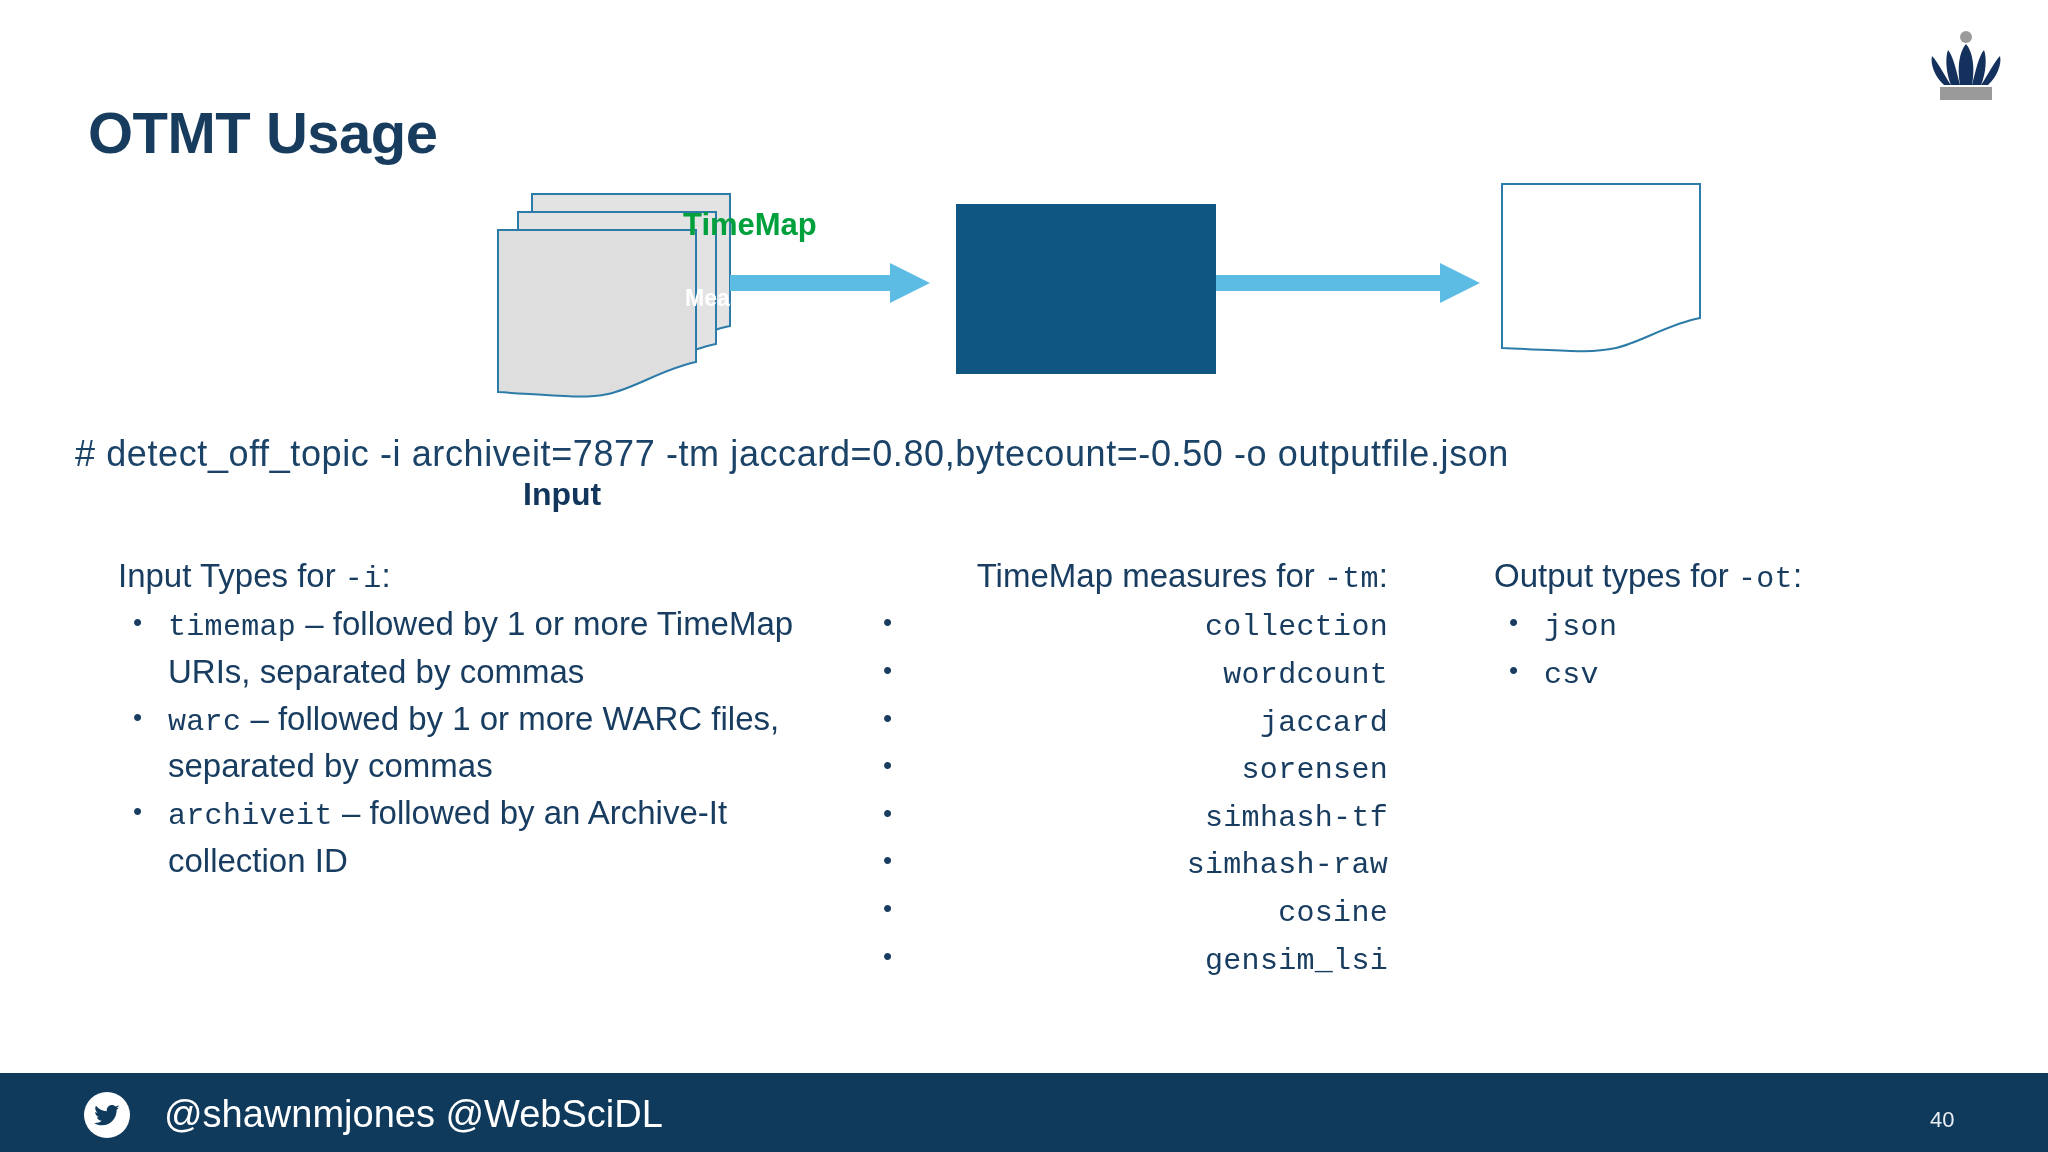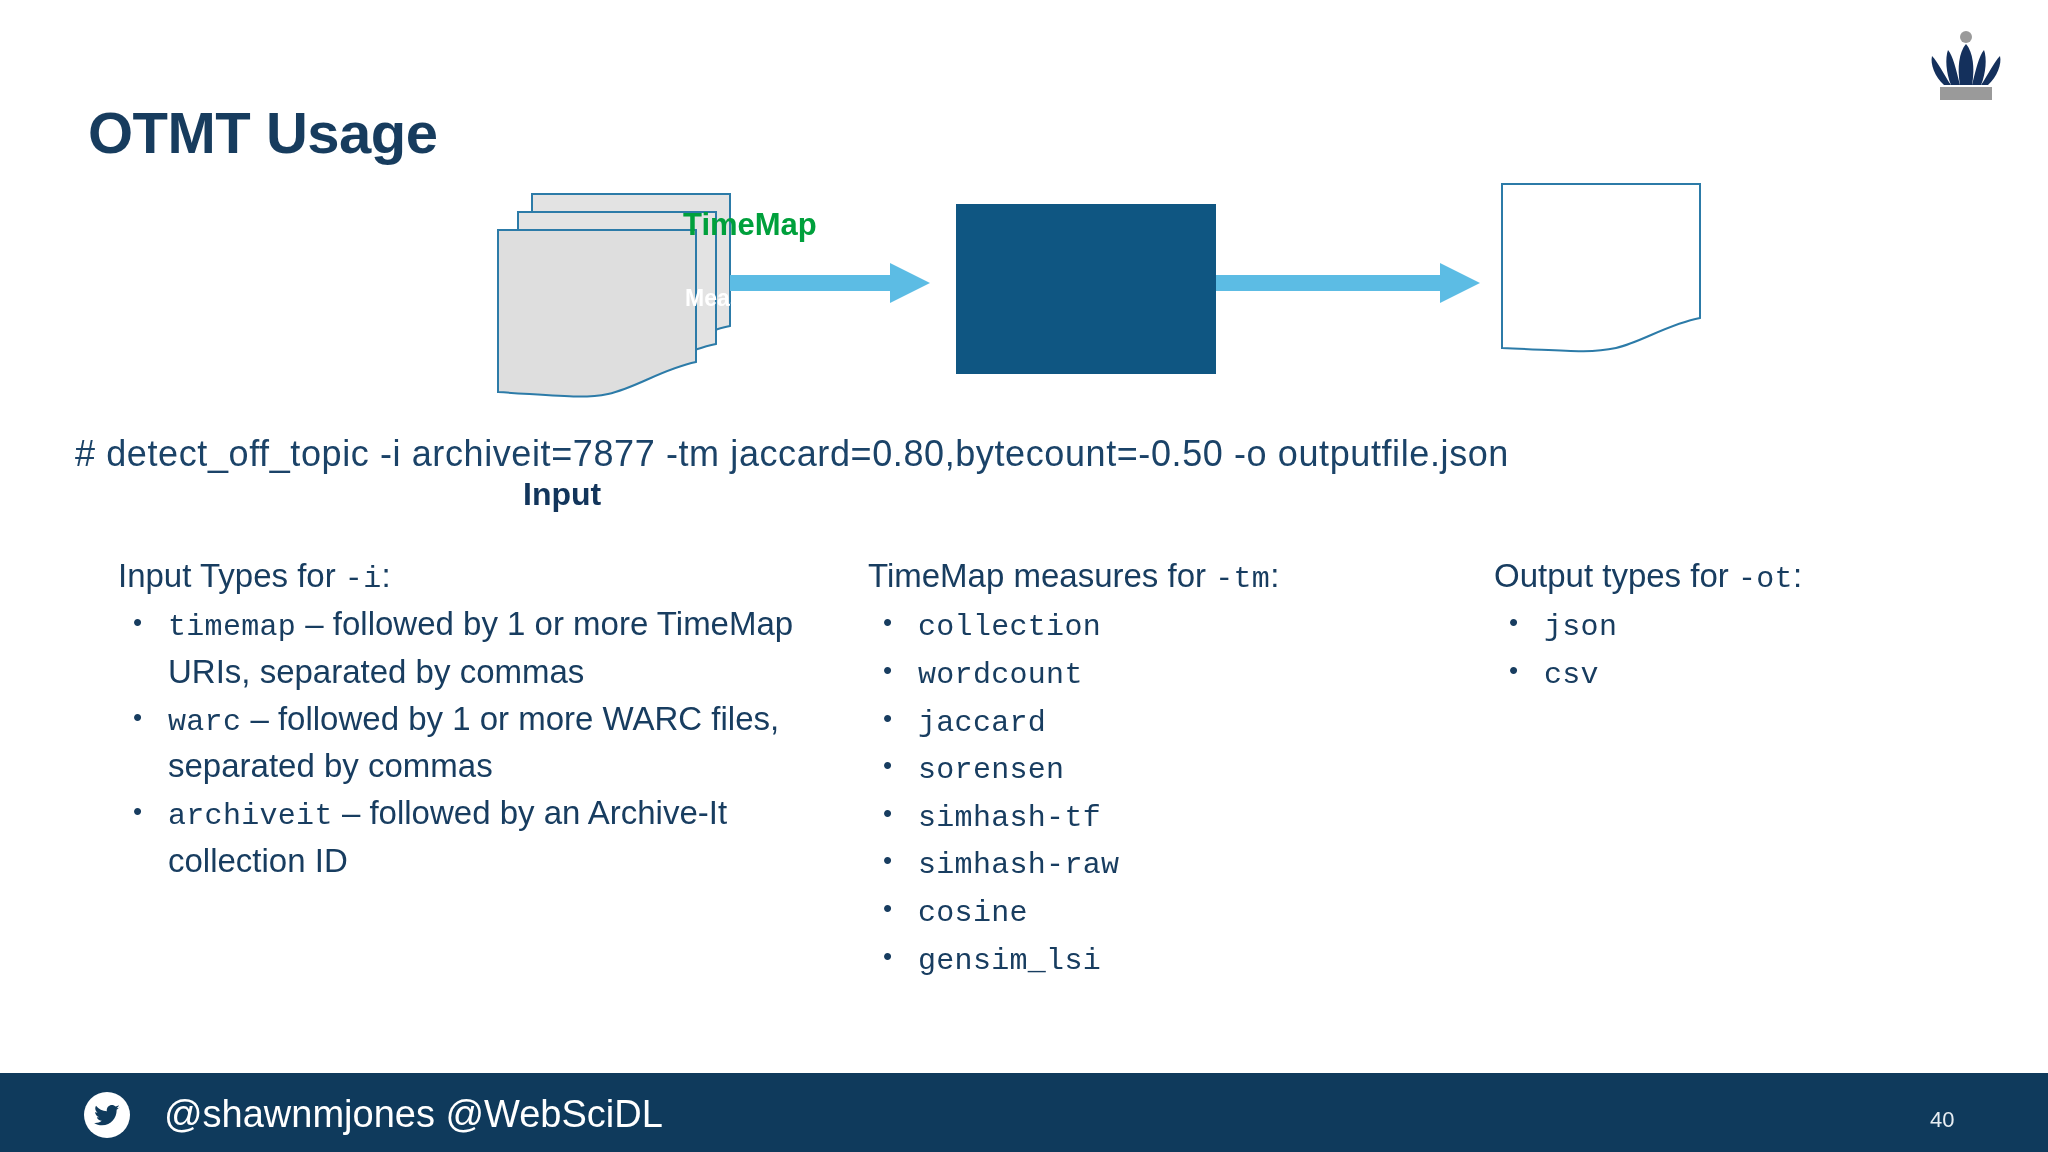--- a/index.html
+++ b/index.html
@@ -87,21 +87,21 @@
   .columns {
     position: absolute;
     left: 0;
     top: 540px;
     width: 2048px;
     height: 460px;
     margin-top: 17px;
   }
   .column { position: absolute; top: 0; }
   .col-1 { left: 118px; width: 700px; }
-  .col-2 { left: 868px; width: 520px; }
+  .col-2 { left: 868px; width: 520px; text-align: right; }
   .col-3 { left: 1494px; width: 480px; }
 
   .col-heading {
     font-size: 33px;
     line-height: 1.18;
     color: #183d60;
     margin: 0 0 4px 0;
     white-space: nowrap;
   }
   .col-list {

